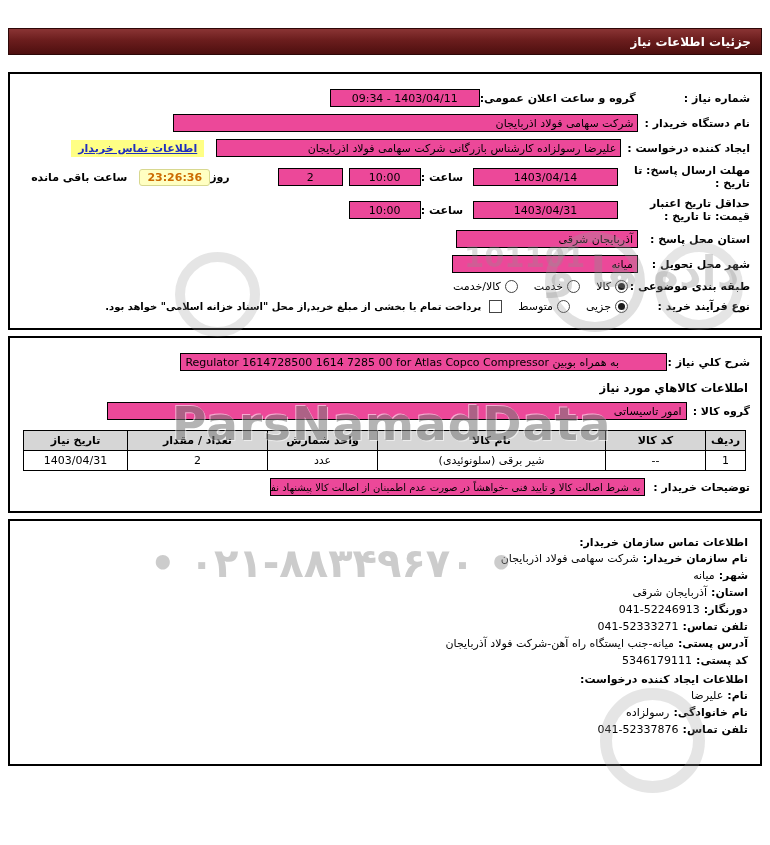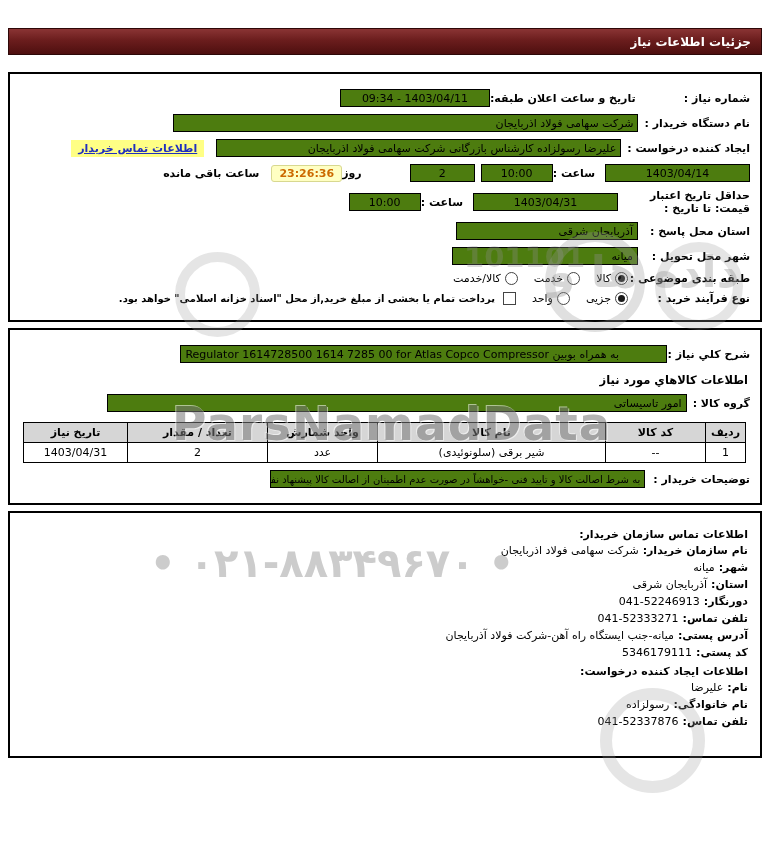--- a/index.html
+++ b/index.html
@@ -24,21 +24,21 @@
   .sec2, .sec3 { margin-top:6px; }
   .sec3 { padding:10px 12px 24px; }
 
   .row { display:flex; align-items:center; margin:7px 0; }
   .lbl { font-weight:bold; white-space:nowrap; }
   .lblw { font-weight:bold; width:132px; min-width:132px; text-align:right; line-height:13px; }
   .lbl108 { width:108px; min-width:108px; }
   .lbl112 { width:112px; min-width:112px; }
 
   .field {
-    border:1px solid #000; height:18px; background:#4d7c0f; flex:none;
+    border:1px solid #000; height:18px; background:#ec4899; flex:none;
     display:flex; align-items:center; padding:0 4px;
     overflow:hidden; white-space:nowrap;
   }
   .field.center { justify-content:center; direction:ltr; }
   .field.ltr { direction:ltr; justify-content:flex-start; text-align:left; }.w65{width:65px}.w72{width:72px}.w145{width:145px}.w150{width:150px}
   .w155{width:155px}.w182{width:182px}.w186{width:186px}.w405{width:405px}.w445{width:375px}
   .w465{width:465px}.w487{width:487px}.w580{width:580px}
   .ms2{margin-inline-start:2px}.ms4{margin-inline-start:4px}.ms6{margin-inline-start:6px}
   .ms8{margin-inline-start:8px}.ms10{margin-inline-start:10px}.ms12{margin-inline-start:12px}
   .ms16{margin-inline-start:16px}.ms18{margin-inline-start:18px}.ms20{margin-inline-start:20px}
@@ -105,36 +105,37 @@
   <div class="wm wm-circle c4"></div>
 
   <div class="titlebar">
     <span>جزئیات اطلاعات نیاز</span>
   </div>
 
   <div class="box sec1">
 
     <div class="row">
       <span class="lbl">شماره نیاز :</span>
-      <span class="lbl ms48">تاریخ و ساعت اعلان طبقه:</span>
+      <span class="lbl ms48">گروه و ساعت اعلان عمومی:</span>
       <span class="field center w150 ms20">09:34 - 1403/04/11</span>
     </div>
 
     <div class="row">
       <span class="lbl">نام دستگاه خریدار :</span>
       <span class="field w465 ms6">شرکت سهامی فولاد اذربایجان</span>
     </div>
 
     <div class="row">
       <span class="lbl">ایجاد کننده درخواست :</span>
       <span class="field w405 ms6">علیرضا رسولزاده کارشناس بازرگانی شرکت سهامی فولاد اذربایجان</span>
       <span class="contact-link ms12">اطلاعات تماس خریدار</span>
     </div>
 
     <div class="row">
+      <span class="lblw">مهلت ارسال پاسخ: تا تاریخ :</span>
       <span class="field center w145 ms2">1403/04/14</span>
       <span class="lbl ms8">ساعت :</span>
       <span class="field center w72 ms6">10:00</span>
       <span class="field center w65 ms30">2</span>
       <span class="lbl ms18">روز</span>
       <span class="countdown ms6">23:26:36</span>
       <span class="lbl ms6">ساعت باقی مانده</span>
     </div>
 
     <div class="row">
@@ -162,21 +163,21 @@
       <span class="opt ms4">خدمت</span>
       <span class="radio ms16"></span>
       <span class="opt ms4">کالا/خدمت</span>
     </div>
 
     <div class="row">
       <span class="lbl lbl112">نوع فرآیند خرید :</span>
       <span class="radio selected ms10"></span>
       <span class="opt ms4">جزیی</span>
       <span class="radio ms16"></span>
-      <span class="opt ms4">واحد</span>
+      <span class="opt ms4">متوسط</span>
       <span class="checkbox ms16"></span>
       <span class="note ms8">پرداخت تمام یا بخشی از مبلغ خرید,از محل "اسناد خزانه اسلامی" خواهد بود.</span>
     </div>
 
   </div>
 
   <div class="box sec2">
 
     <div class="row">
       <span class="lbl">شرح کلي نیاز :</span>

